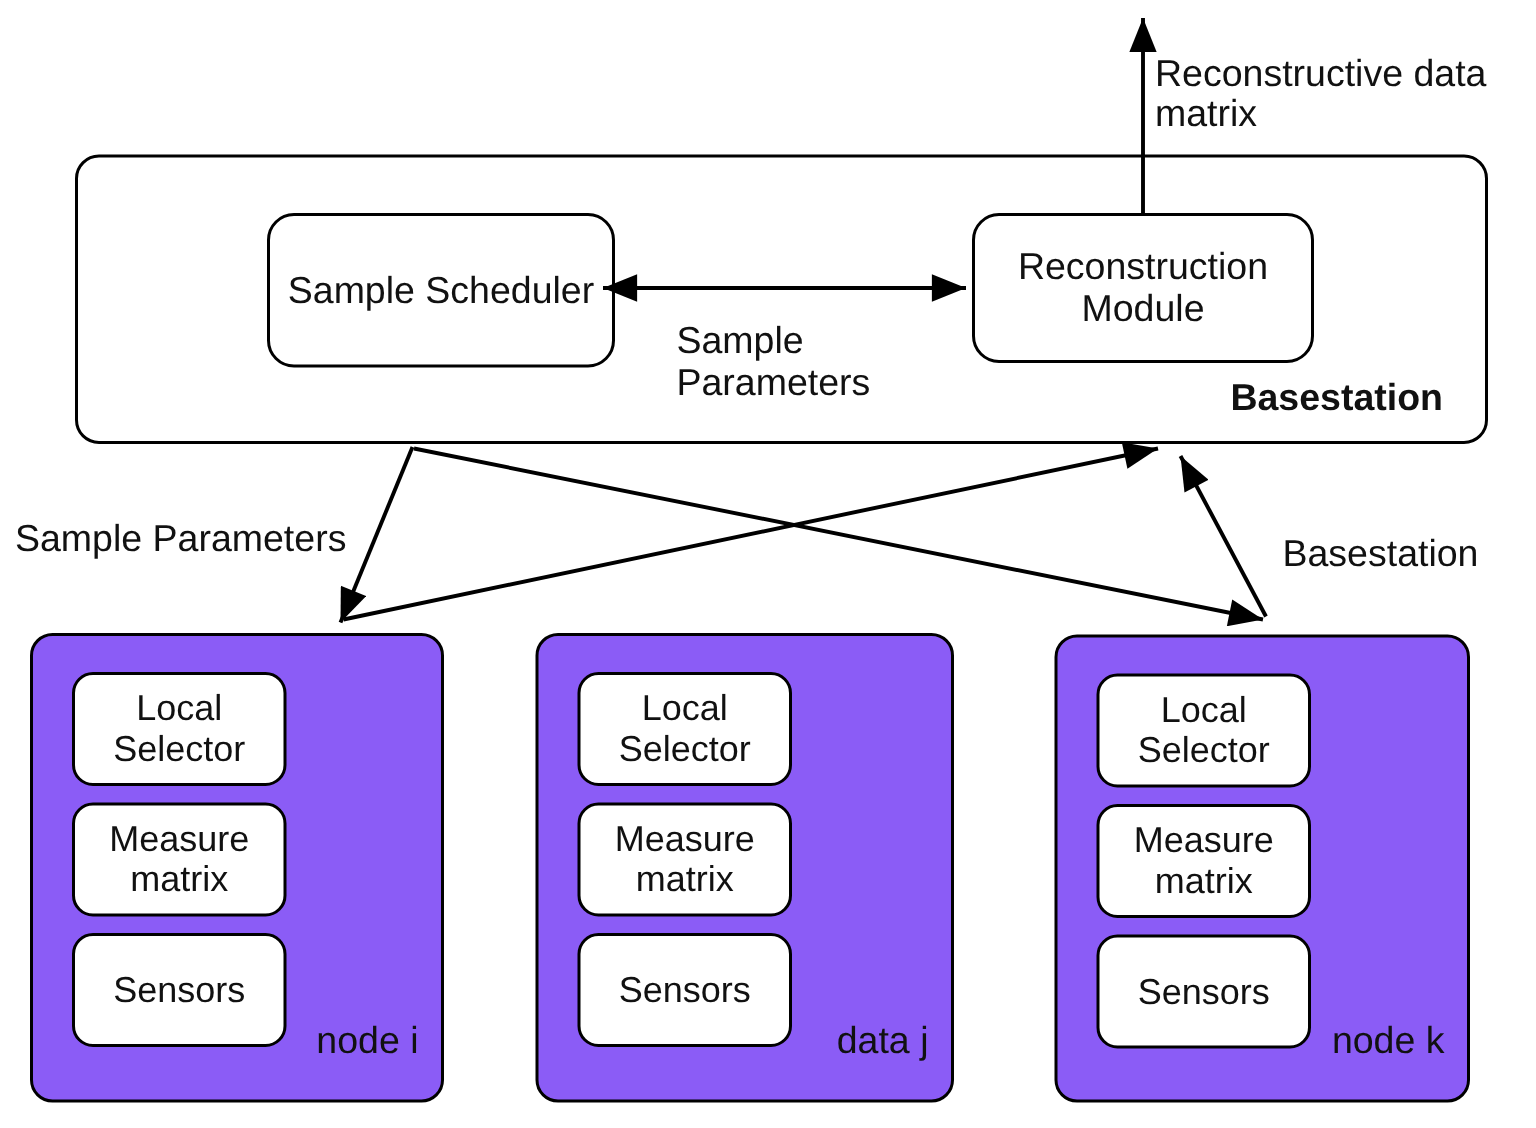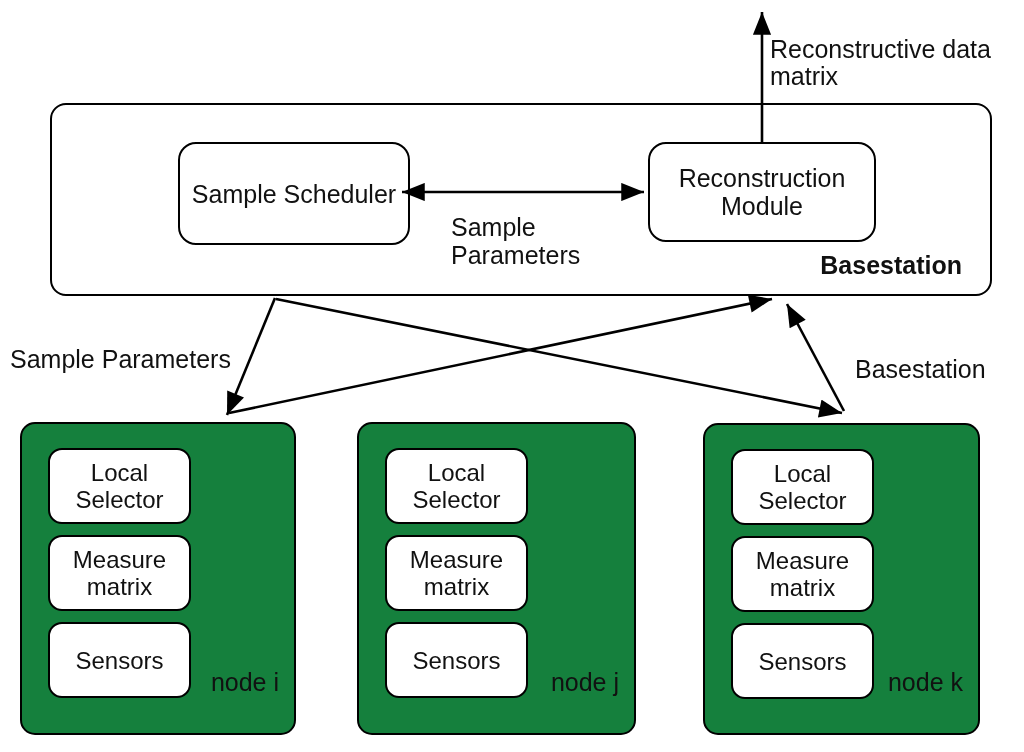--- a/index.html
+++ b/index.html
@@ -51,21 +51,21 @@
     z-index: 3;
   }
   .lbl-feedbacks    { left: 432px; top: 122px; width: 182px; line-height: 27px; }
   .lbl-params-int   { left: 451px; top: 213px; width: 146px; line-height: 28px; }
   .lbl-data-matrix  { left: 770px; top: 36px;  width: 238px; line-height: 27px; }
   .lbl-params-ext   { left: 10px;  top: 345px; white-space: nowrap; text-align: left; }
   .lbl-measurements { left: 855px; top: 355px; white-space: nowrap; text-align: left; }
 
   .node {
     position: absolute;
-    background: #15803d;
+    background: #8b5cf6;
     border: 2.6px solid #000000;
     border-radius: 15px;
     box-sizing: border-box;
     padding: 24px 0 0 26px;
     display: flex;
     flex-direction: column;
     gap: 11px;
   }
   .node-i { left: 20px;  top: 422px; width: 276px; height: 313px; }
   .node-j { left: 357px; top: 422px; width: 279px; height: 313px; }
@@ -78,21 +78,21 @@
     box-sizing: border-box;
     display: flex;
     align-items: center;
     justify-content: center;
     text-align: center;
     font-size: 24px;
     line-height: 27px;
   }
   .node-label {
     position: absolute;
-    right: 15px; bottom: 36px;
+    right: 15px; bottom: 24px;
     font-size: 25px;
   }
   .wires {
     position: absolute;
     left: 0; top: 0;
     width: 1024px; height: 752px;
     z-index: 4;
     pointer-events: none;
   }
   .wires line { stroke: #000000; stroke-width: 2.6px; }
@@ -134,21 +134,21 @@
   <div class="node node-j">
     <div class="component">
       <span>Local Selector</span>
     </div>
     <div class="component">
       <span>Measure matrix</span>
     </div>
     <div class="component">
       <span>Sensors</span>
     </div>
-    <div class="node-label">node j</div>
+    <div class="node-label">data j</div>
   </div>
 
   <div class="node node-k">
     <div class="component">
       <span>Local Selector</span>
     </div>
     <div class="component">
       <span>Measure matrix</span>
     </div>
     <div class="component">

